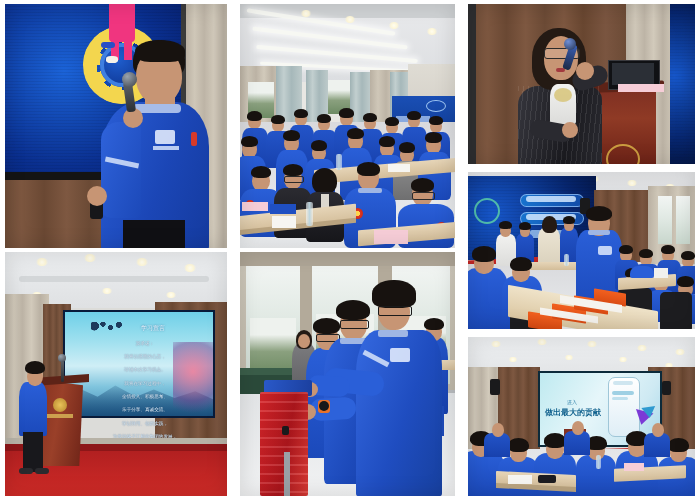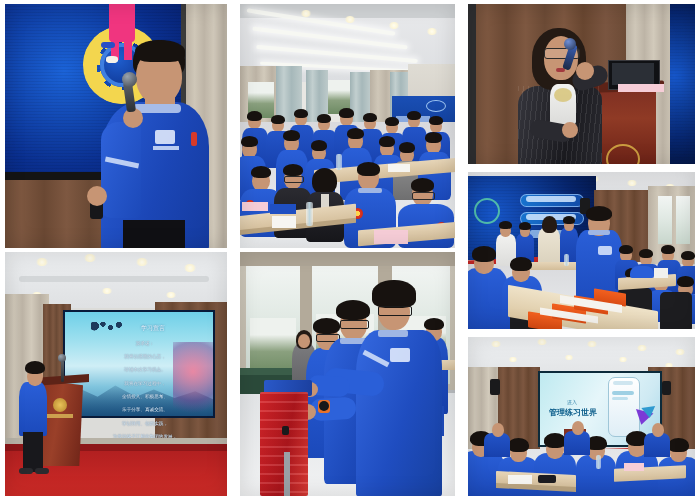--- a/index.html
+++ b/index.html
@@ -588,21 +588,21 @@
       <div class="lay led-soft" style="left:72px;top:36px;width:120px;height:72px;"></div>
 
       <div class="phone" style="left:140px;top:40px;width:30px;height:58px;"></div>
       <div class="lay" style="left:145px;top:44px;width:20px;height:4px;background:#cfe6f0;border-radius:2px;"></div>
       <div class="lay" style="left:144px;top:54px;width:22px;height:4px;background:#9fd0e4;border-radius:2px;"></div>
       <div class="lay" style="left:144px;top:60px;width:16px;height:3px;background:#bfe0ee;border-radius:2px;"></div>
       <div class="tri" style="left:166px;top:74px;transform:rotate(14deg);border-top-color:#7b3ad6;"></div>
       <div class="tri" style="left:174px;top:70px;transform:rotate(-8deg);border-top-color:#2f9ad0;border-left-width:7px;border-right-width:7px;border-top-width:11px;"></div>
 
       <div class="cn-dark" style="left:84px;top:62px;width:40px;font-size:5px;color:#2d7fa8;">进入</div>
-      <div class="cn-dark" style="left:76px;top:70px;width:58px;font-size:8px;font-weight:bold;color:#0e5f8c;">管理练习世界</div>
+      <div class="cn-dark" style="left:76px;top:70px;width:58px;font-size:8px;font-weight:bold;color:#0e5f8c;">做出最大的贡献</div>
 
       <div class="lay stage-red" style="left:58px;top:112px;width:150px;height:10px;transform:skewY(-2deg);"></div>
       <div class="lay" style="left:0;top:112px;width:227px;height:48px;background:linear-gradient(180deg,#e3e5e7,#f0f1f2);"></div>
 
       <div class="lay podium" style="left:96px;top:92px;width:22px;height:26px;"></div>
       <div class="lay emblem" style="left:102px;top:98px;width:9px;height:9px;"></div>
 
       <div class="lay" style="left:0;top:94px;width:227px;height:66px;">
         <div class="lay torso-blue2" style="left:-8px;top:20px;width:44px;height:46px;border-radius:30% 30% 0 0;"></div>
         <div class="head" style="left:4px;top:6px;width:18px;height:20px;"></div>

